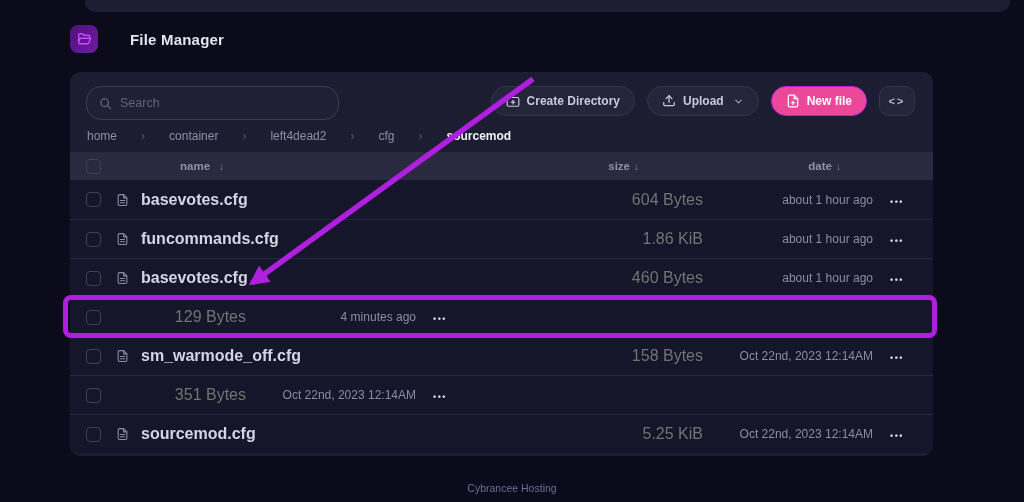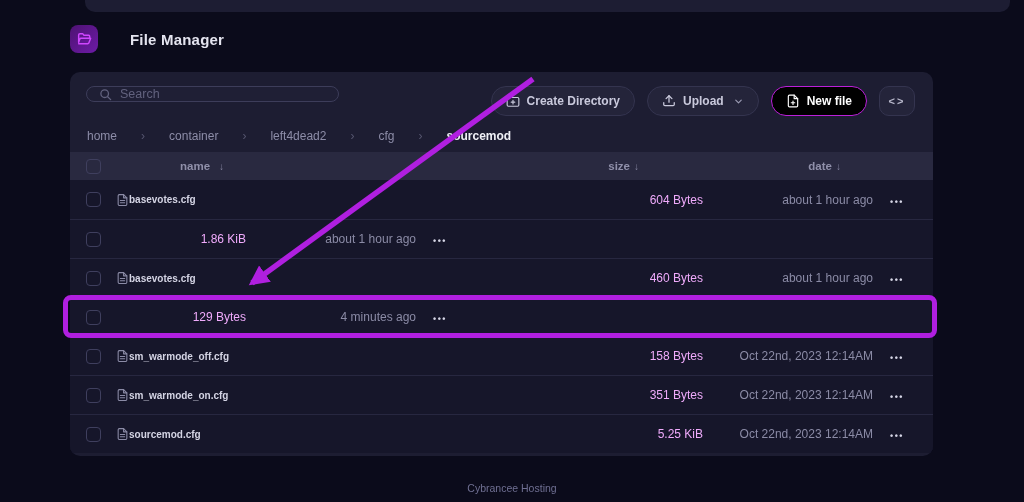--- a/index.html
+++ b/index.html
@@ -23,33 +23,33 @@
   }
   .page-title { font-size:15px; font-weight:700; color:#e4e4ef; letter-spacing:.2px; }
 
   
   .panel {
     position:absolute; left:70px; top:72px; width:863px; height:384px;
     background:#1d1d32; border-radius:10px; overflow:hidden;
   }
   .toolbar-row { position:relative; height:44px; padding:14px 18px 0 16px; display:flex; justify-content:space-between; }
   .search {
-    width:253px; height:16px; border:1px solid #3d3d5a; border-radius:15px;
+    width:253px; height:34px; border:1px solid #3d3d5a; border-radius:15px;
     display:flex; align-items:center; gap:8px; padding:0 12px; color:#62627e;
     background:#1f1f35;
   }
   .search .ph { font-size:12.5px; color:#62627e; }
   .actions { display:flex; gap:12px; align-items:center; }
   .btn {
     height:30px; border-radius:15px; border:1px solid #34344f; background:#24243a;
     color:#c9c9dc; font-size:12px; font-weight:700; display:flex; align-items:center;
     gap:7px; padding:0 14px; cursor:pointer; font-family:inherit;
   }
   .btn .chev { color:#9a9ab2; margin-left:2px; }
-  .btn.primary { background:#000000; border-color:#bc1fd9; color:#ffffff; }
+  .btn.primary { background:#ec4899; border-color:#bc1fd9; color:#ffffff; }
   .btn.icon-only { width:36px; padding:0; justify-content:center; border-radius:10px;
     font-size:11px; letter-spacing:2px; color:#b9b9cc; font-weight:700; }
 
   .breadcrumb { display:flex; align-items:center; gap:24px; padding:10px 0 0 17px; font-size:12px; color:#8d8da8; height:30px; }
   .crumb { cursor:pointer; }
   .crumb.last { color:#eff0f6; font-weight:700; cursor:default; }
   .crumb-sep { color:#55556f; font-size:12px; }
 
   
   .thead, .trow { display:flex; align-items:center; }
@@ -58,24 +58,24 @@
     padding:0 12px 0 16px; margin-top:6px;gap:32px;
   }
   .tbody { background:#16162a; }
   .trow { height:39px; padding:0 12px 0 16px; border-top:1px solid #272740; background:#16162a; }
   .trow:first-child { border-top:none; }
   .cb {
     width:15px; height:15px; border:1.5px solid #3f3f5e; border-radius:4px;
     background:transparent; flex:0 0 15px; cursor:pointer;
   }
   .col-gap { width:15px; flex:0 0 15px; }
-  .col-name { flex:1 1 auto; display:flex; align-items:center; font-size:10px; font-weight:600; color:#d4d4e4; }
+  .col-name { flex:1 1 auto; display:flex; align-items:center; gap:12px; font-size:16px; font-weight:600; color:#d4d4e4; }
   .thead .col-name { gap:5px; font-weight:700; color:#9090aa; font-size:11.5px; }
   .file-ic { color:#8b8ba6; display:flex; }
-  .col-size { flex:0 0 130px; text-align:right; font-size:12px; color:#f0abfc; }
+  .col-size { flex:0 0 130px; text-align:right; font-size:16px; color:#737373; }
   .col-date { flex:0 0 170px; text-align:right; font-size:12px; color:#8b8ba6; }
   .thead .col-size, .thead .col-date { color:#9090aa; font-size:11.5px; font-weight:700; }
   .col-dots { flex:0 0 48px; text-align:center; }
   .dots { color:#d6d6e6; font-size:9px; letter-spacing:1.5px; font-weight:700; cursor:pointer; }
   .sort-arrow { font-size:10px; color:#8585a0; margin-left:4px; }
 
   
   .footer { position:absolute; left:0; top:482px; width:1024px; text-align:center;
     font-size:10.5px; color:#6f6f92; line-height:12px; }
 
@@ -188,20 +188,31 @@
       <span>basevotes.cfg</span>
     </div>
     <div class="col-size">604 Bytes</div>
     <div class="col-date">about 1 hour ago</div>
     <div class="col-dots"><span class="dots">•••</span></div>
   </div>
 
   <div class="trow">
     <div class="cb"></div>
     <div class="col-gap"></div>
+    <div class="col-name">
+      <span class="file-ic">
+        <svg width="13" height="14" viewBox="0 0 24 24" fill="none" stroke="currentColor" stroke-width="2" stroke-linecap="round" stroke-linejoin="round">
+          <path d="M14 2H6a2 2 0 0 0-2 2v16a2 2 0 0 0 2 2h12a2 2 0 0 0 2-2V8z"></path>
+              <polyline points="14 2 14 8 20 8"></polyline>
+              <line x1="8" y1="13" x2="16" y2="13"></line>
+              <line x1="8" y1="17" x2="16" y2="17"></line>
+        </svg>
+      </span>
+      <span>funcommands.cfg</span>
+    </div>
     <div class="col-size">1.86 KiB</div>
     <div class="col-date">about 1 hour ago</div>
     <div class="col-dots"><span class="dots">•••</span></div>
   </div>
 
   <div class="trow">
     <div class="cb"></div>
     <div class="col-gap"></div>
     <div class="col-name">
       <span class="file-ic">
@@ -242,31 +253,20 @@
       <span>sm_warmode_off.cfg</span>
     </div>
     <div class="col-size">158 Bytes</div>
     <div class="col-date">Oct 22nd, 2023 12:14AM</div>
     <div class="col-dots"><span class="dots">•••</span></div>
   </div>
 
   <div class="trow">
     <div class="cb"></div>
     <div class="col-gap"></div>
-    <div class="col-name">
-      <span class="file-ic">
-        <svg width="13" height="14" viewBox="0 0 24 24" fill="none" stroke="currentColor" stroke-width="2" stroke-linecap="round" stroke-linejoin="round">
-          <path d="M14 2H6a2 2 0 0 0-2 2v16a2 2 0 0 0 2 2h12a2 2 0 0 0 2-2V8z"></path>
-              <polyline points="14 2 14 8 20 8"></polyline>
-              <line x1="8" y1="13" x2="16" y2="13"></line>
-              <line x1="8" y1="17" x2="16" y2="17"></line>
-        </svg>
-      </span>
-      <span>sm_warmode_on.cfg</span>
-    </div>
     <div class="col-size">351 Bytes</div>
     <div class="col-date">Oct 22nd, 2023 12:14AM</div>
     <div class="col-dots"><span class="dots">•••</span></div>
   </div>
 
   <div class="trow">
     <div class="cb"></div>
     <div class="col-gap"></div>
     <div class="col-name">
       <span class="file-ic">

